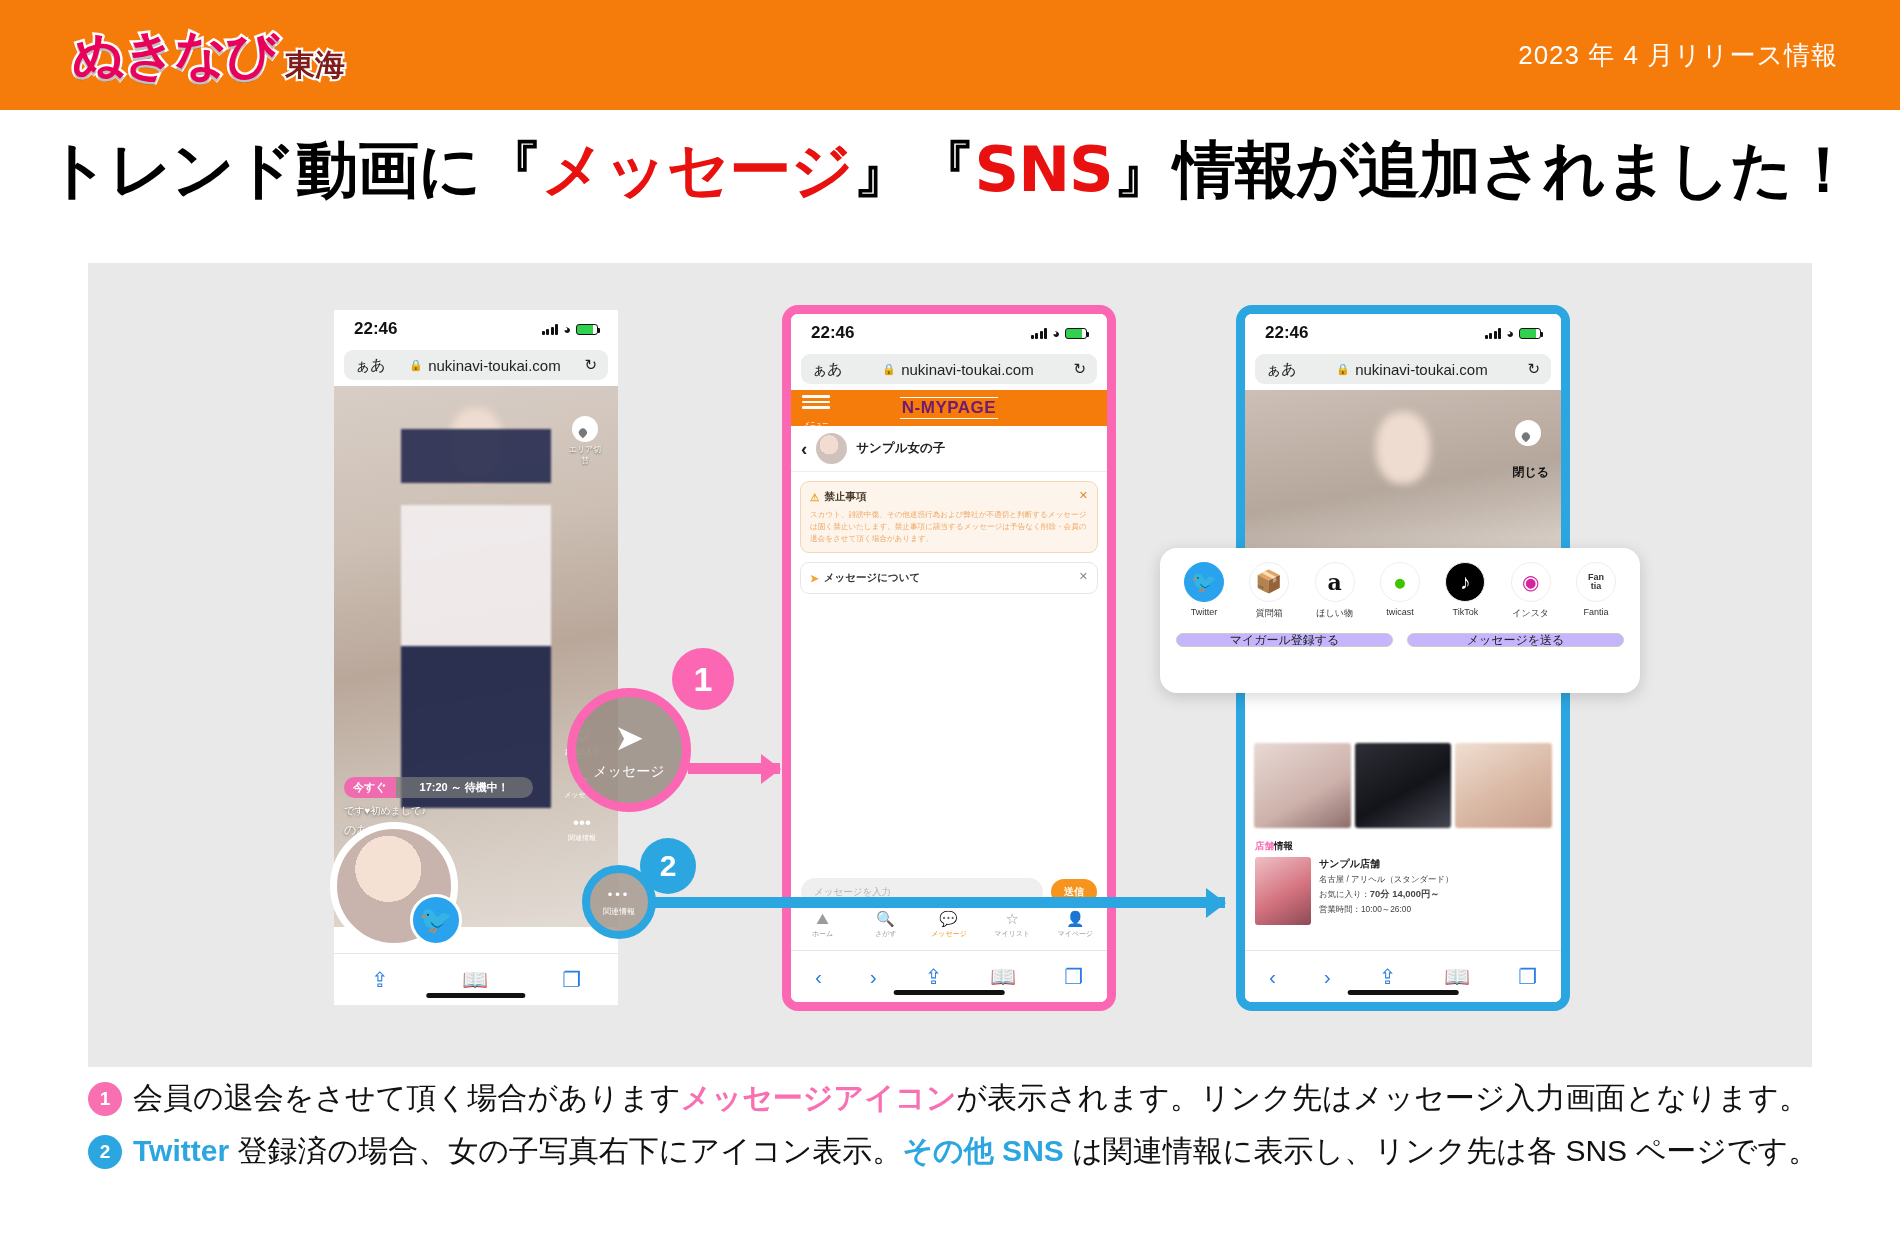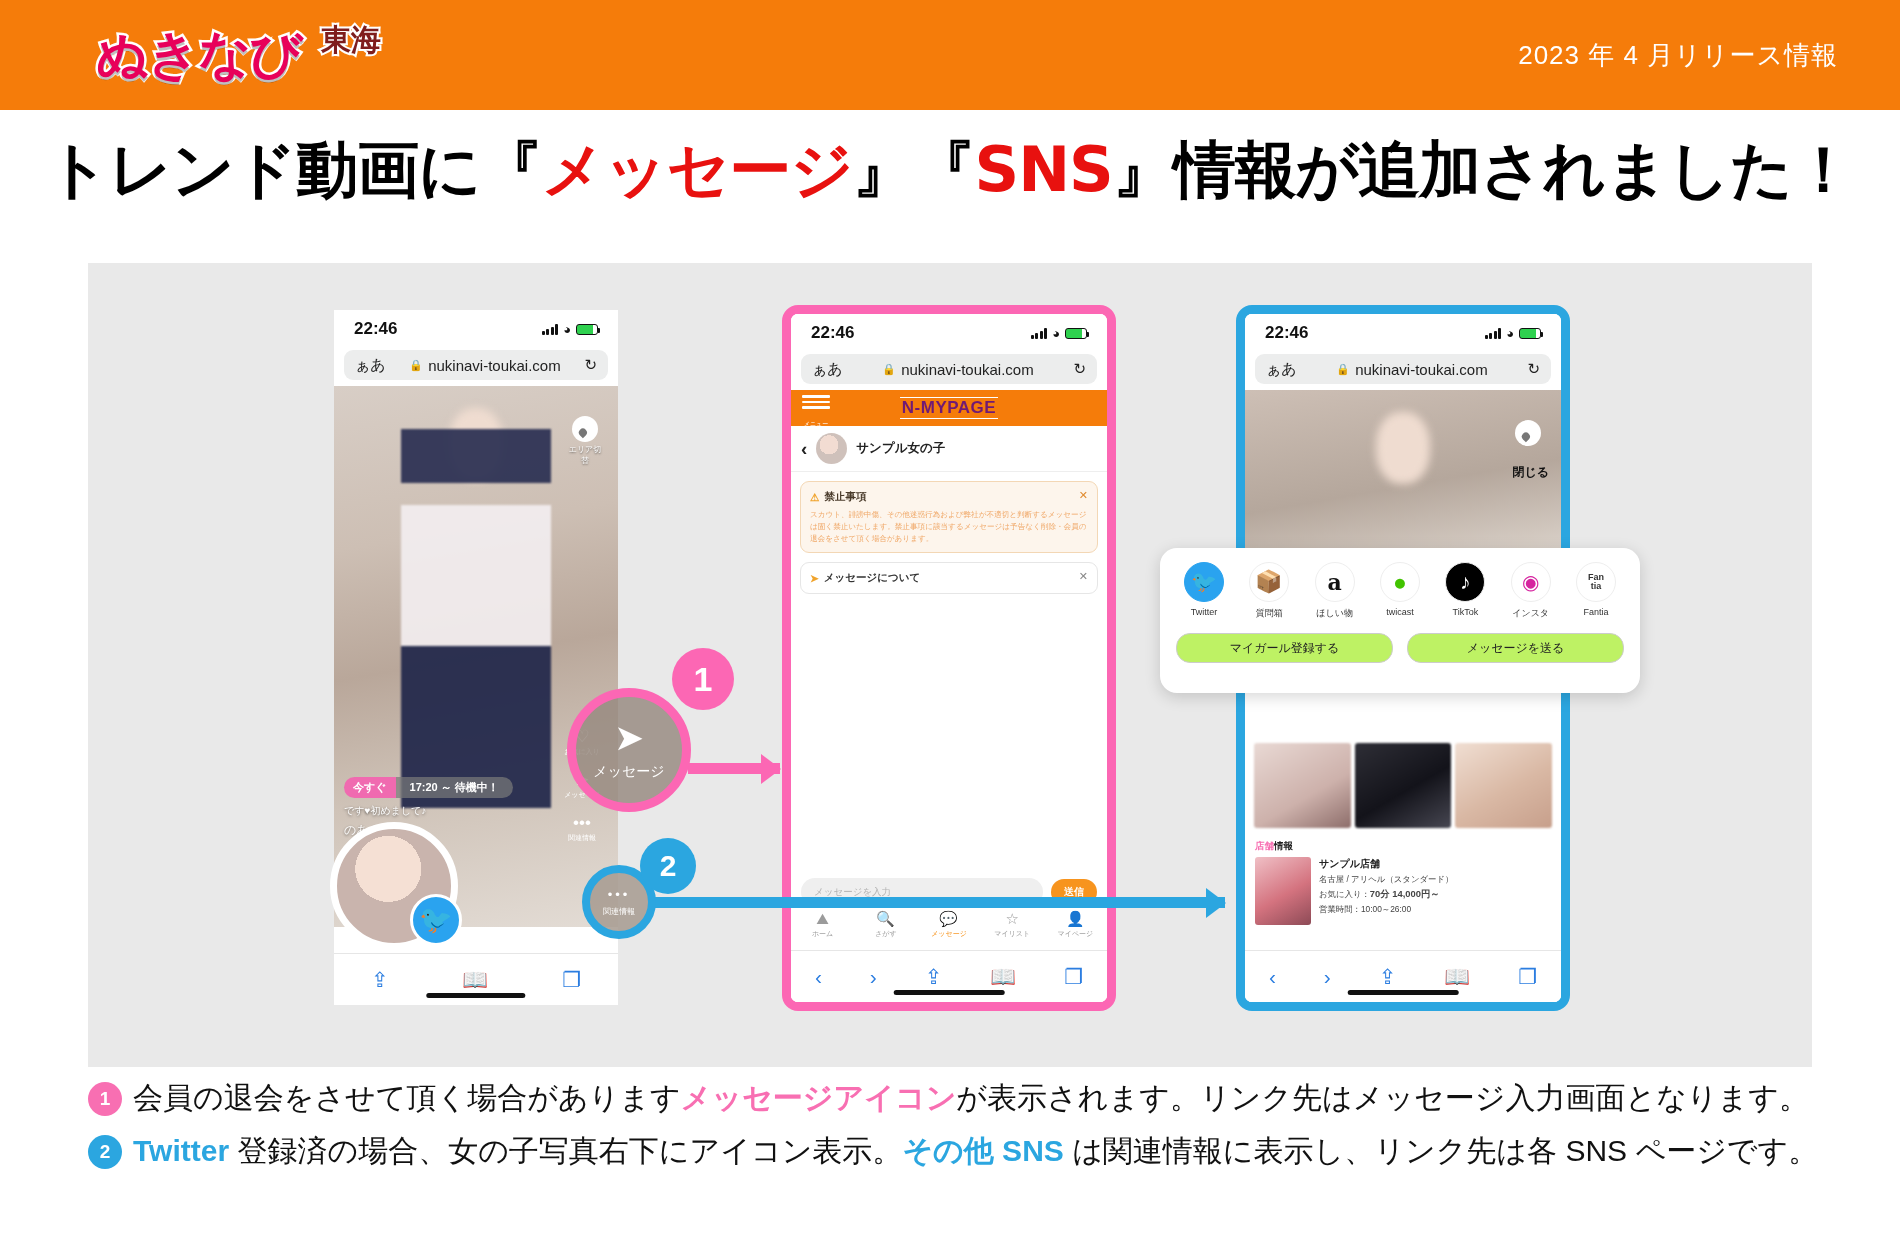--- a/index.html
+++ b/index.html
@@ -5,21 +5,21 @@
   * { box-sizing: border-box; margin:0; padding:0; }
   body {
     width:1900px; height:1241px; background:#ffffff;
     font-family:"Liberation Sans", sans-serif; overflow:hidden; position:relative;
   }
   
   .header {
     position:absolute; left:0; top:0; width:1900px; height:110px;
     background:#f57c0a; display:flex; align-items:center; justify-content:space-between;
   }
-  .logo-wrap { display:flex; align-items:flex-start; margin-left:96px; gap:20px; }
+  .logo-wrap { display:flex; align-items:flex-end; margin-left:72px; gap:8px; }
   .logo-main {
     font-size:52px; font-weight:bold; letter-spacing:-2px;
     color:#e8005a;
     -webkit-text-stroke:5px #ffffff; paint-order: stroke fill;
     text-shadow:0 3px 0 rgba(0,0,0,.25);
     font-family:"DejaVu Sans", sans-serif;
   }
   .logo-sub {
     font-size:30px; font-weight:bold; color:#7f1d1d;
     -webkit-text-stroke:4px #ffffff; paint-order: stroke fill;
@@ -101,21 +101,21 @@
     width:8px;height:8px;border-radius:50% 50% 50% 0;background:#777;rotate:-45deg;}
   .pin-label{font-size:8px;margin-top:2px;text-shadow:0 1px 2px rgba(0,0,0,.6);}
   .vid-overlay { position:absolute; left:10px; bottom:62px; width:200px; color:#fff; }
   .badge-row { display:flex; align-items:center; }
   .badge-now {
     background:#f06ab0; color:#fff; font-size:11px; font-weight:bold;
     padding:3px 9px; border-radius:11px 0 0 11px;
   }
   .badge-time {
     background:rgba(120,120,120,.72); color:#fff; font-size:11px; font-weight:bold;
-    padding:3px 14px; border-radius:0 11px 11px 0;
+    padding:3px 24px; border-radius:0 11px 11px 0;
   }
   .vid-name { font-size:10px; margin-top:6px; text-shadow:0 1px 3px rgba(0,0,0,.6); }
   .vid-sub  { font-size:12px; margin-top:4px; opacity:.9; text-shadow:0 1px 3px rgba(0,0,0,.6); }
   .vid-mygirl { display:inline-block; margin-top:6px; background:#b15fd0; color:#fff;
                 font-size:10px; padding:3px 9px; border-radius:10px; }
   .vid-rail { position:absolute; right:14px; bottom:70px; width:44px; text-align:center; color:#fff; }
   .rail-item { margin-bottom:14px; }
   .rail-ic { font-size:17px; line-height:1; }
   .rail-tx { font-size:7px; margin-top:2px; }
 
@@ -206,21 +206,21 @@
             border:1px solid #eee; overflow:hidden; }
   .sns-lb { font-size:9px; color:#333; margin-top:5px; }
   .ic-tw { background:#2aa3ef; border-color:#2aa3ef; }
   .ic-box{ background:#fff; color:#d9a441; font-size:22px; }
   .ic-am { background:#fff; color:#111; font-size:22px; font-weight:bold; font-family:"DejaVu Serif",serif;}
   .ic-tc { background:#fff; color:#41c300; font-size:23px; }
   .ic-tt { background:#000; color:#fff; font-size:21px; }
   .ic-ig { background:#fff; color:#d6249f; font-size:20px; }
   .ic-fa { background:#fff; color:#333; font-size:9px; font-weight:bold; line-height:1.05; }
   .sns-btns { display:flex; gap:14px; margin-top:13px; }
-  .sns-btn { flex:1; height:30px; border:1px solid #ccc; border-radius:14px; background:#bef264;
+  .sns-btn { flex:1; height:14px; border:1px solid #ccc; border-radius:14px; background:#c4b5fd;
              display:flex; align-items:center; justify-content:center; font-size:12px; color:#222; }
 
   
   .callout { position:absolute; border-radius:50%; display:flex; flex-direction:column;
              align-items:center; justify-content:center; color:#fff; z-index:25; }
   #call1 { left:567px; top:688px; width:124px; height:124px;
            border:9px solid #fc67b4; background:rgba(150,137,127,.82); }
   #call1 .c-ic { font-size:36px; line-height:1; }
   #call1 .c-tx { font-size:14px; margin-top:7px; }
   #call2 { left:582px; top:865px; width:74px; height:74px;

